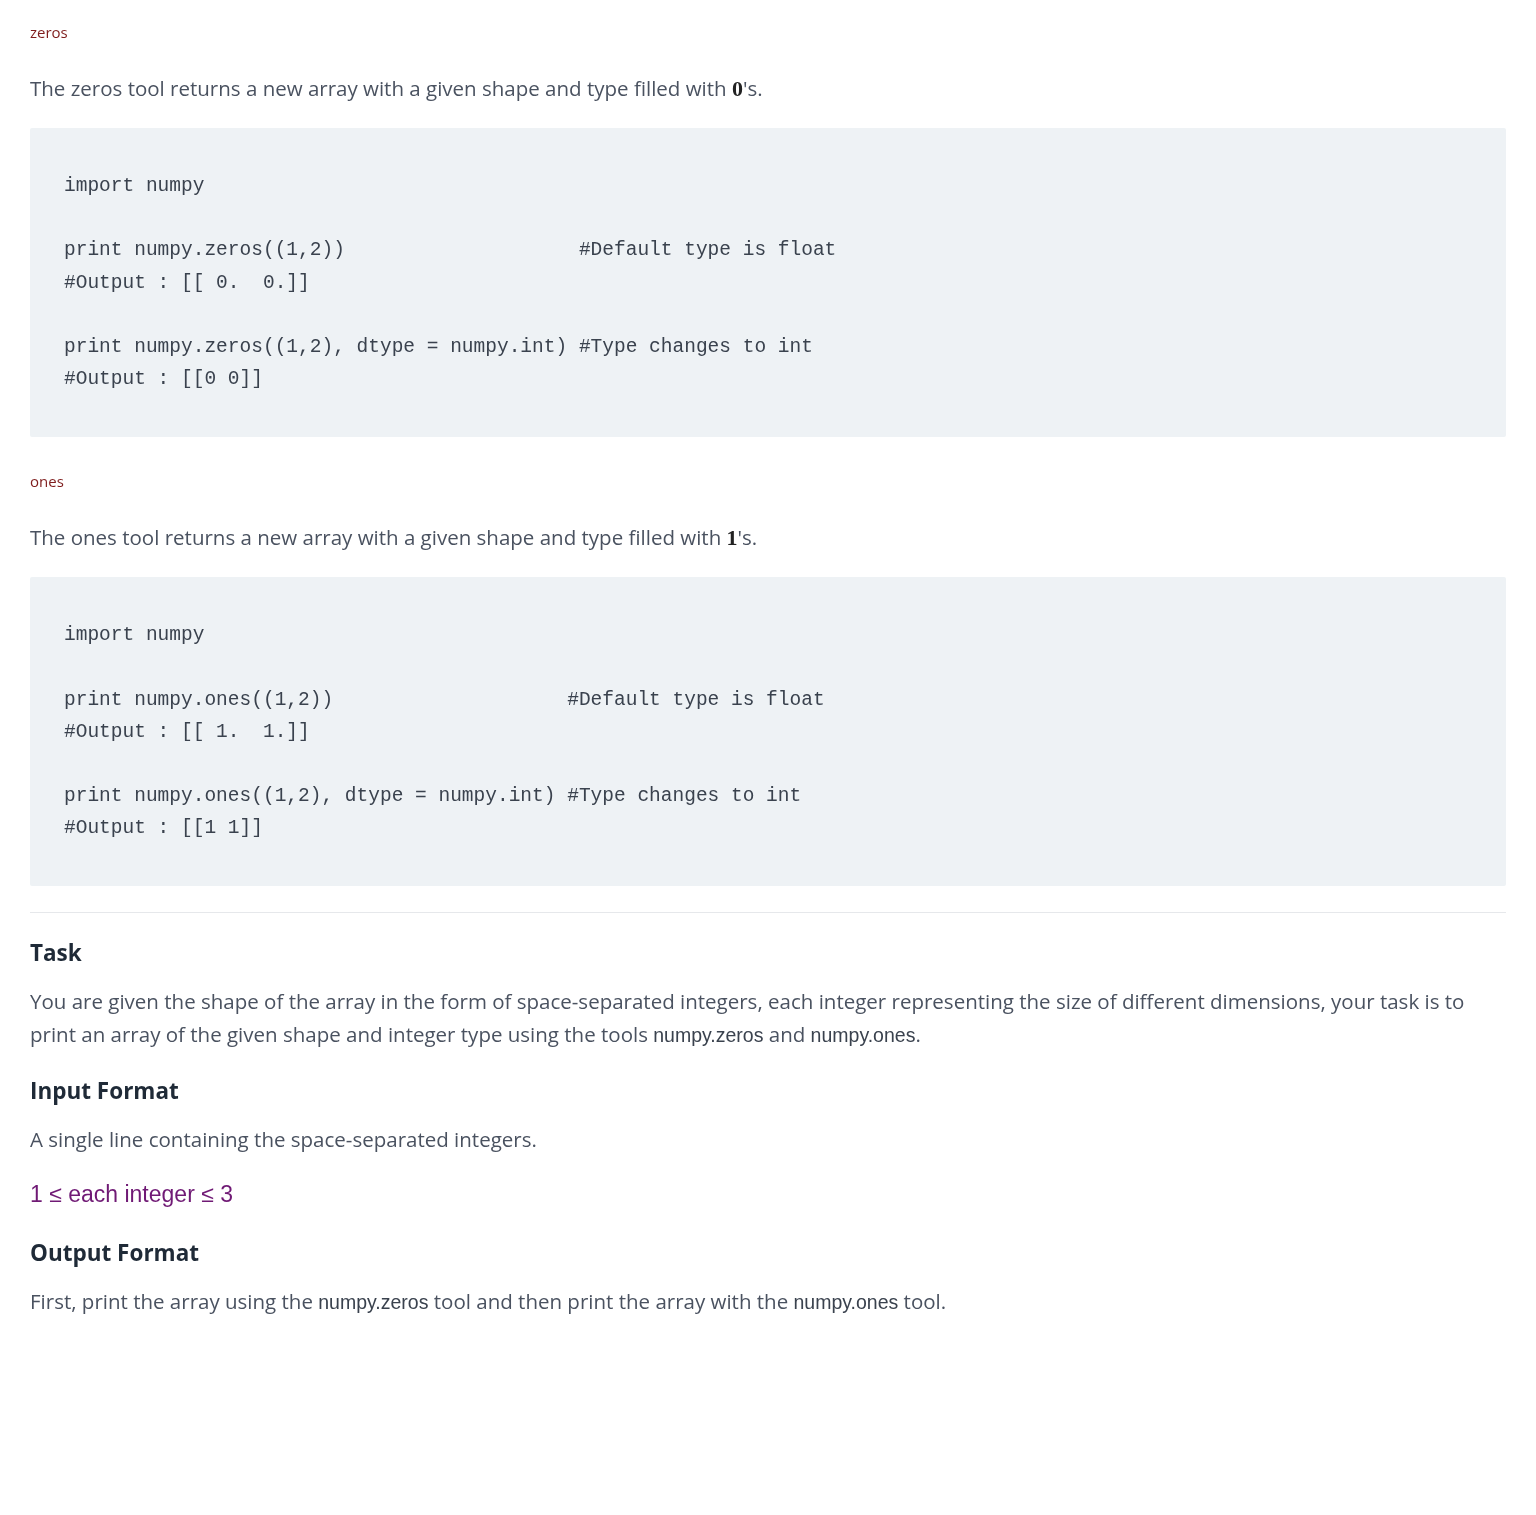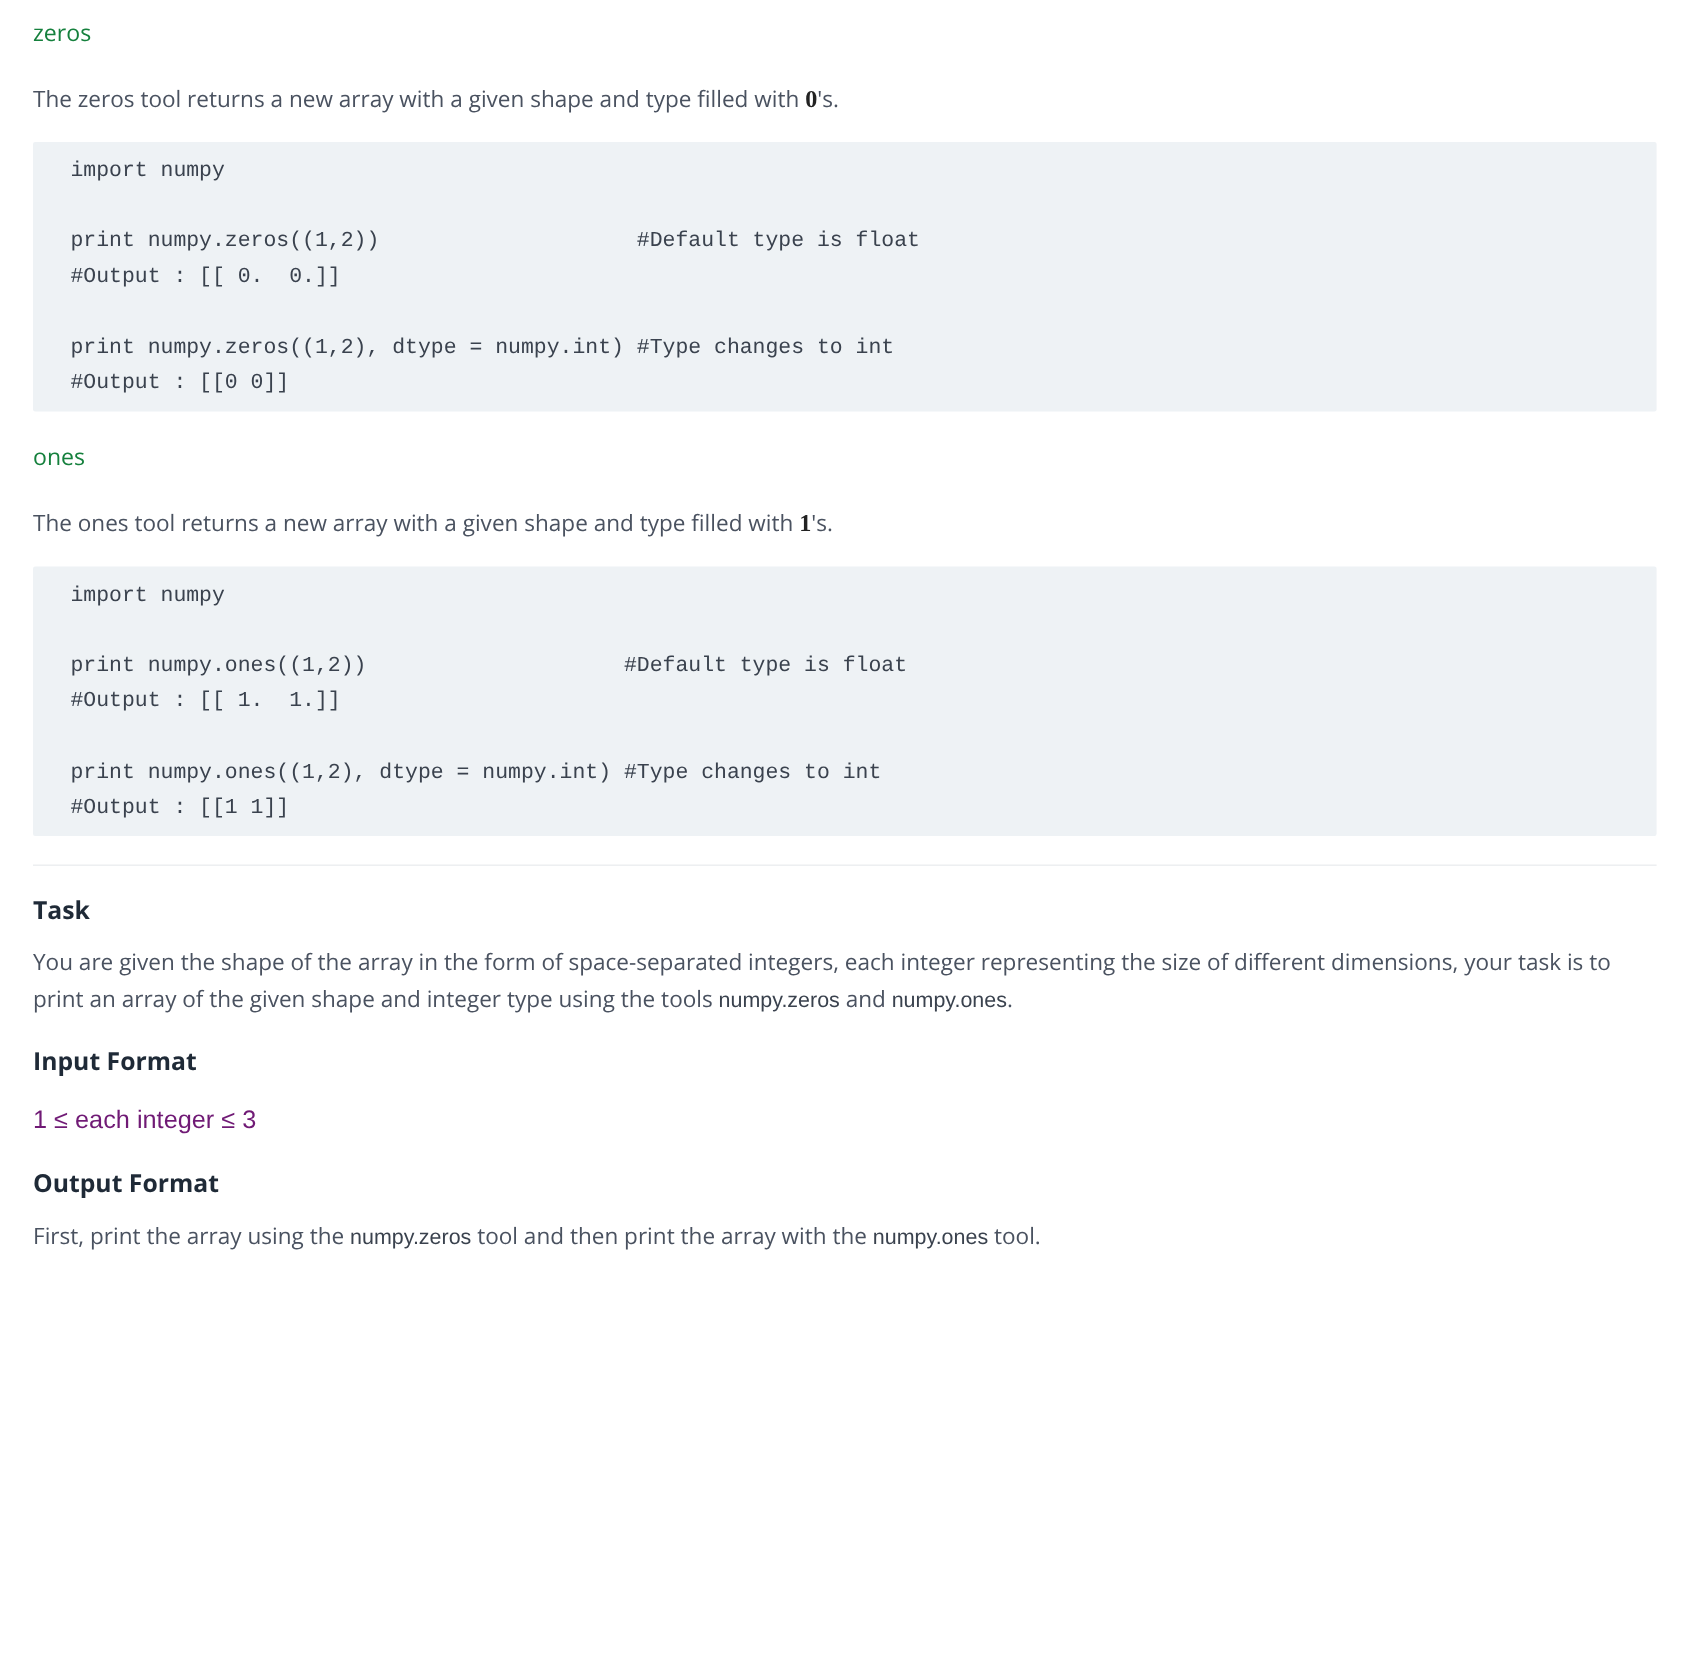--- a/index.html
+++ b/index.html
@@ -10,38 +10,38 @@
     font-size: 20.5px;
     color: #39424e;
     background: #ffffff;
     line-height: 1.6;
   }
   .page {
     width: 1536px;
     padding: 14px 30px 30px 30px;
   }
   a.doc-link {
-    color: #15803d;
+    color: #7f1d1d;
     text-decoration: none;
-    font-size: 21px;
+    font-size: 15px;
   }
   p.desc {
     margin: 24px 0 22px 0;
     color: #4a5260;
   }
   .mathbf {
     font-family: Georgia, "Times New Roman", serif;
     font-weight: bold;
     font-size: 22px;
     color: #222;
   }
   pre.codeblock {
     background: #eef2f5;
     border-radius: 2px;
-    padding: 10px 34px;
+    padding: 42px 34px;
     margin: 16px 0 26px 0;
     font-family: "SFMono-Regular", Consolas, "Liberation Mono", Menlo, Courier, monospace;
     font-size: 19.5px;
     line-height: 1.65;
     color: #3a424e;
     white-space: pre;
     overflow-x: auto;
   }
   hr.sep {
     border: none;
@@ -104,20 +104,21 @@
   </div>
 
   <hr class="sep">
 
   <h3 class="section">Task</h3>
   <p class="body">
     <span>You are given the shape of the array in the form of space-separated integers, each integer representing the size of different dimensions, your task is to print an array of the given shape and integer type using the tools </span><code class="inline">numpy.zeros</code><span> and </span><code class="inline">numpy.ones</code><span>.</span>
   </p>
 
   <h3 class="section">Input Format</h3>
+  <p class="body">A single line containing the space-separated integers.</p>
 
   <div class="constraint">1 ≤ each integer ≤ 3</div>
 
   <h3 class="section">Output Format</h3>
   <p class="body">
     <span>First, print the array using the </span><code class="inline">numpy.zeros</code><span> tool and then print the array with the </span><code class="inline">numpy.ones</code><span> tool.</span>
   </p>
 
 </div>
 

